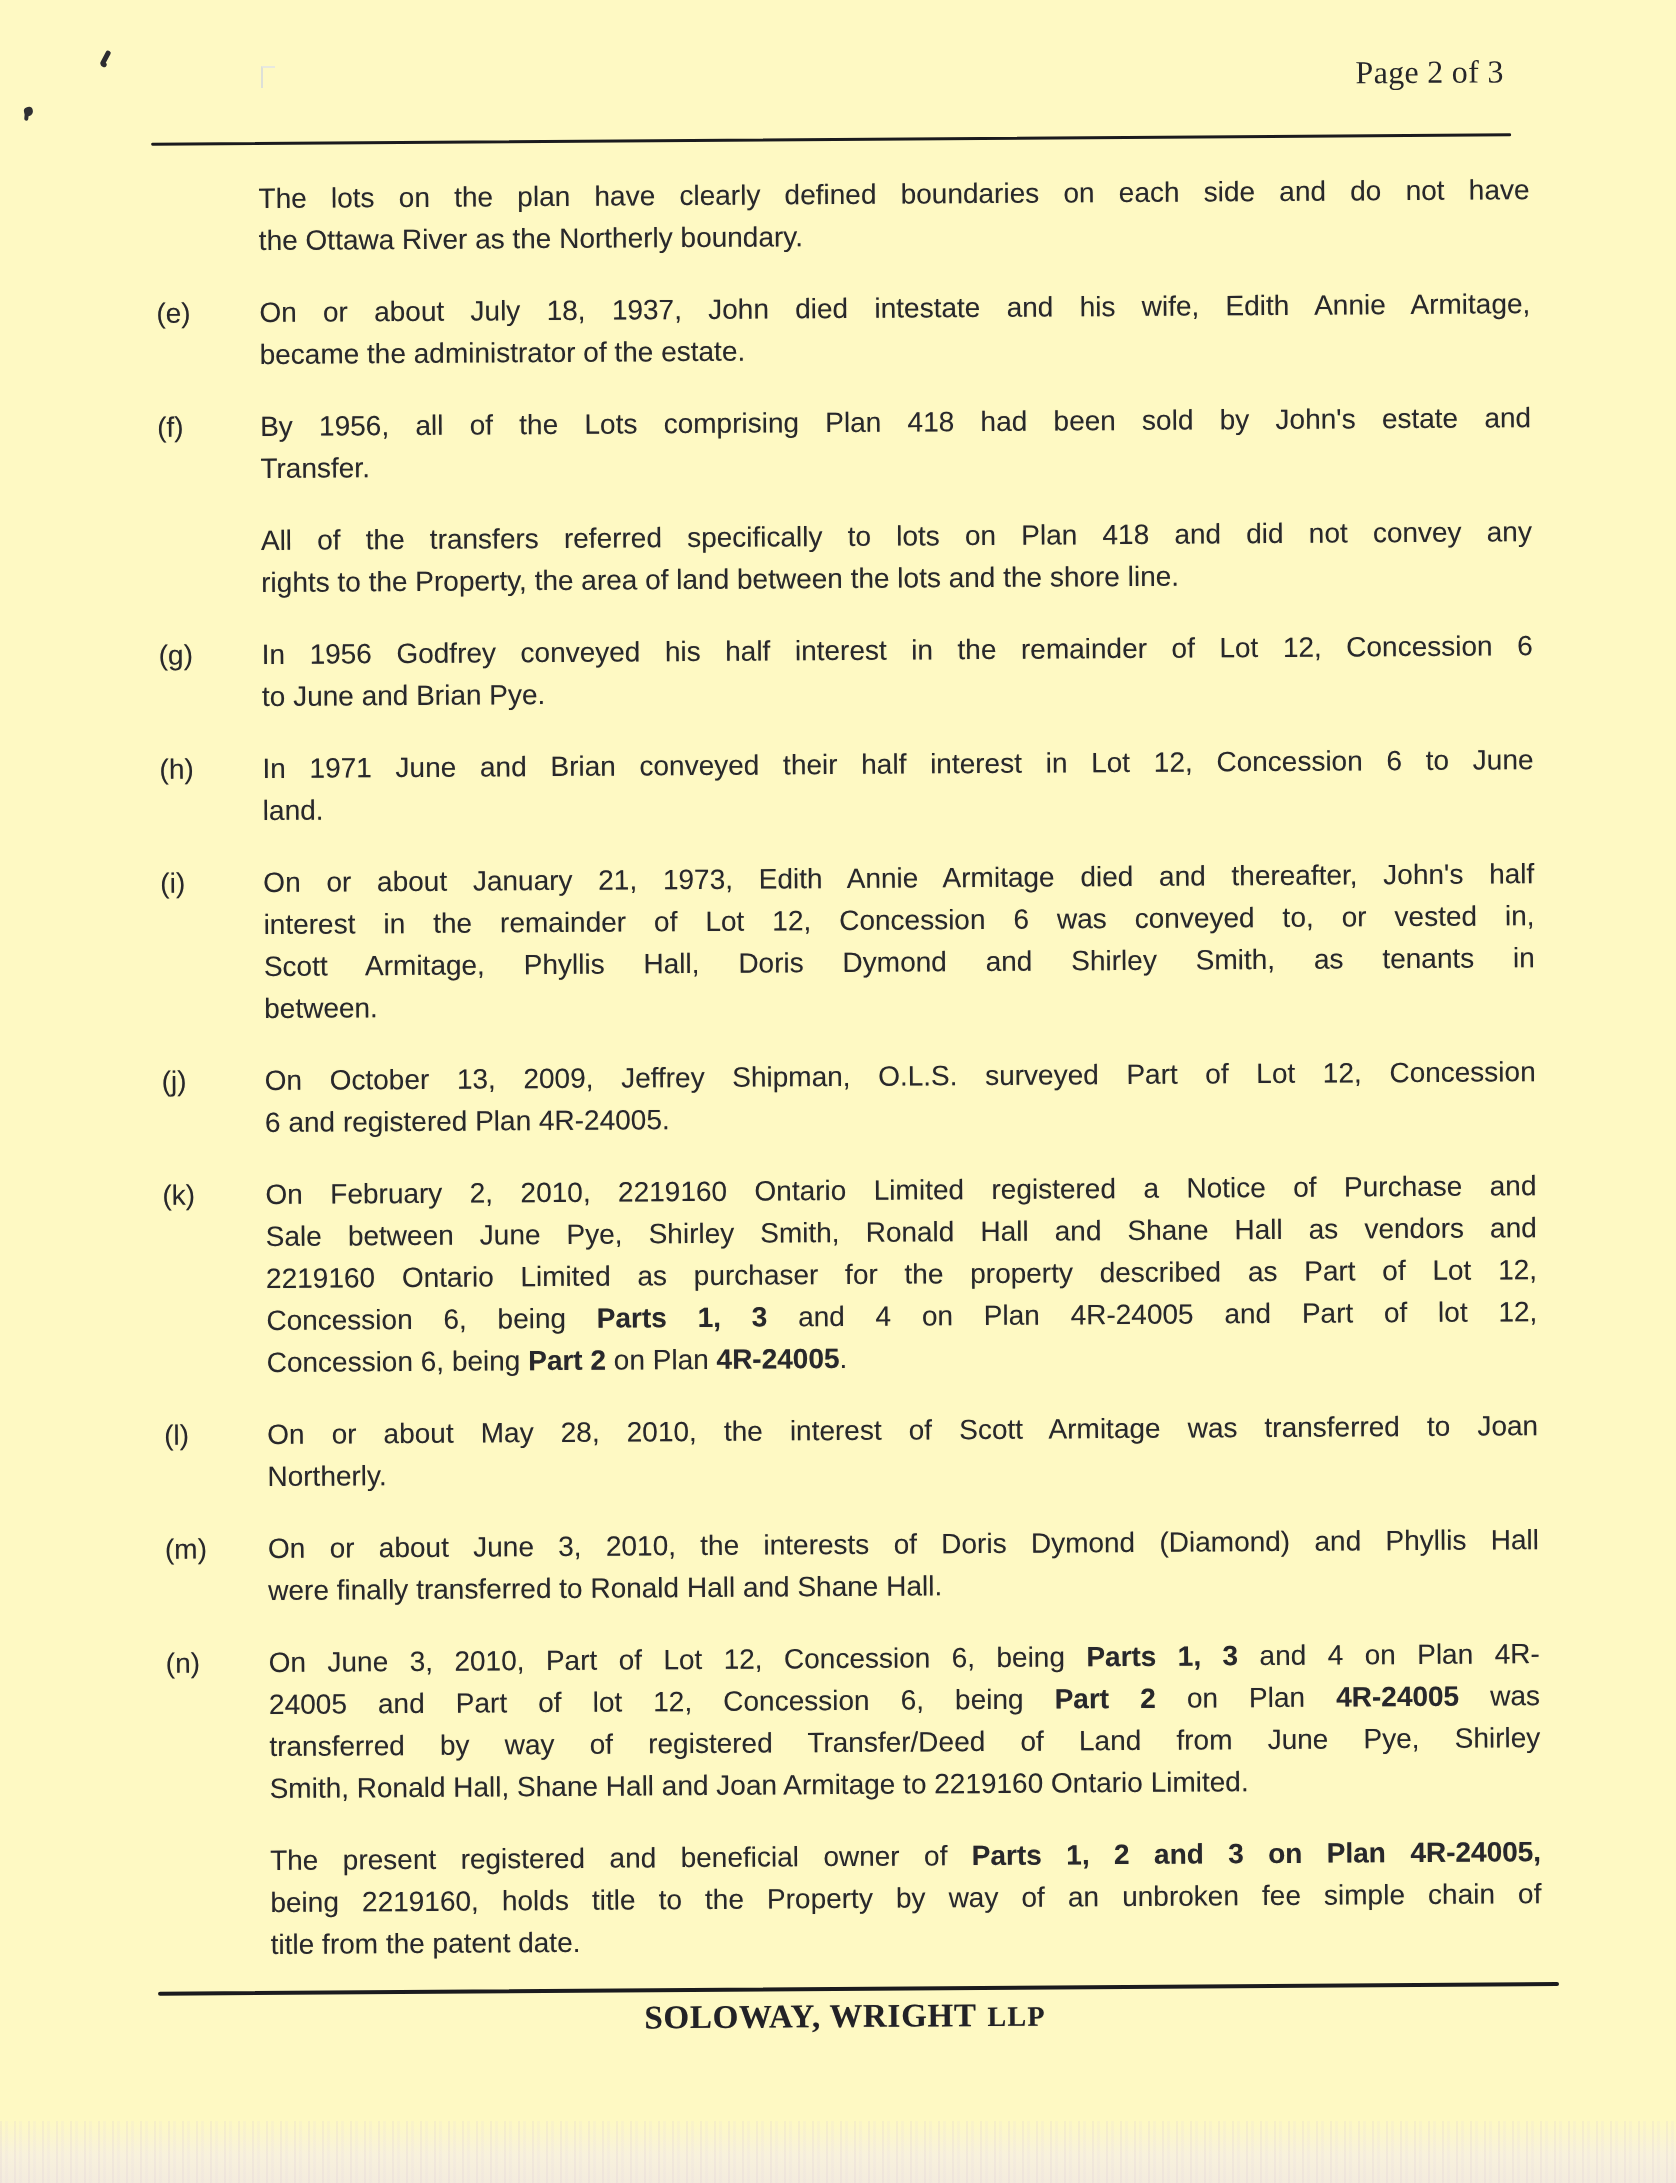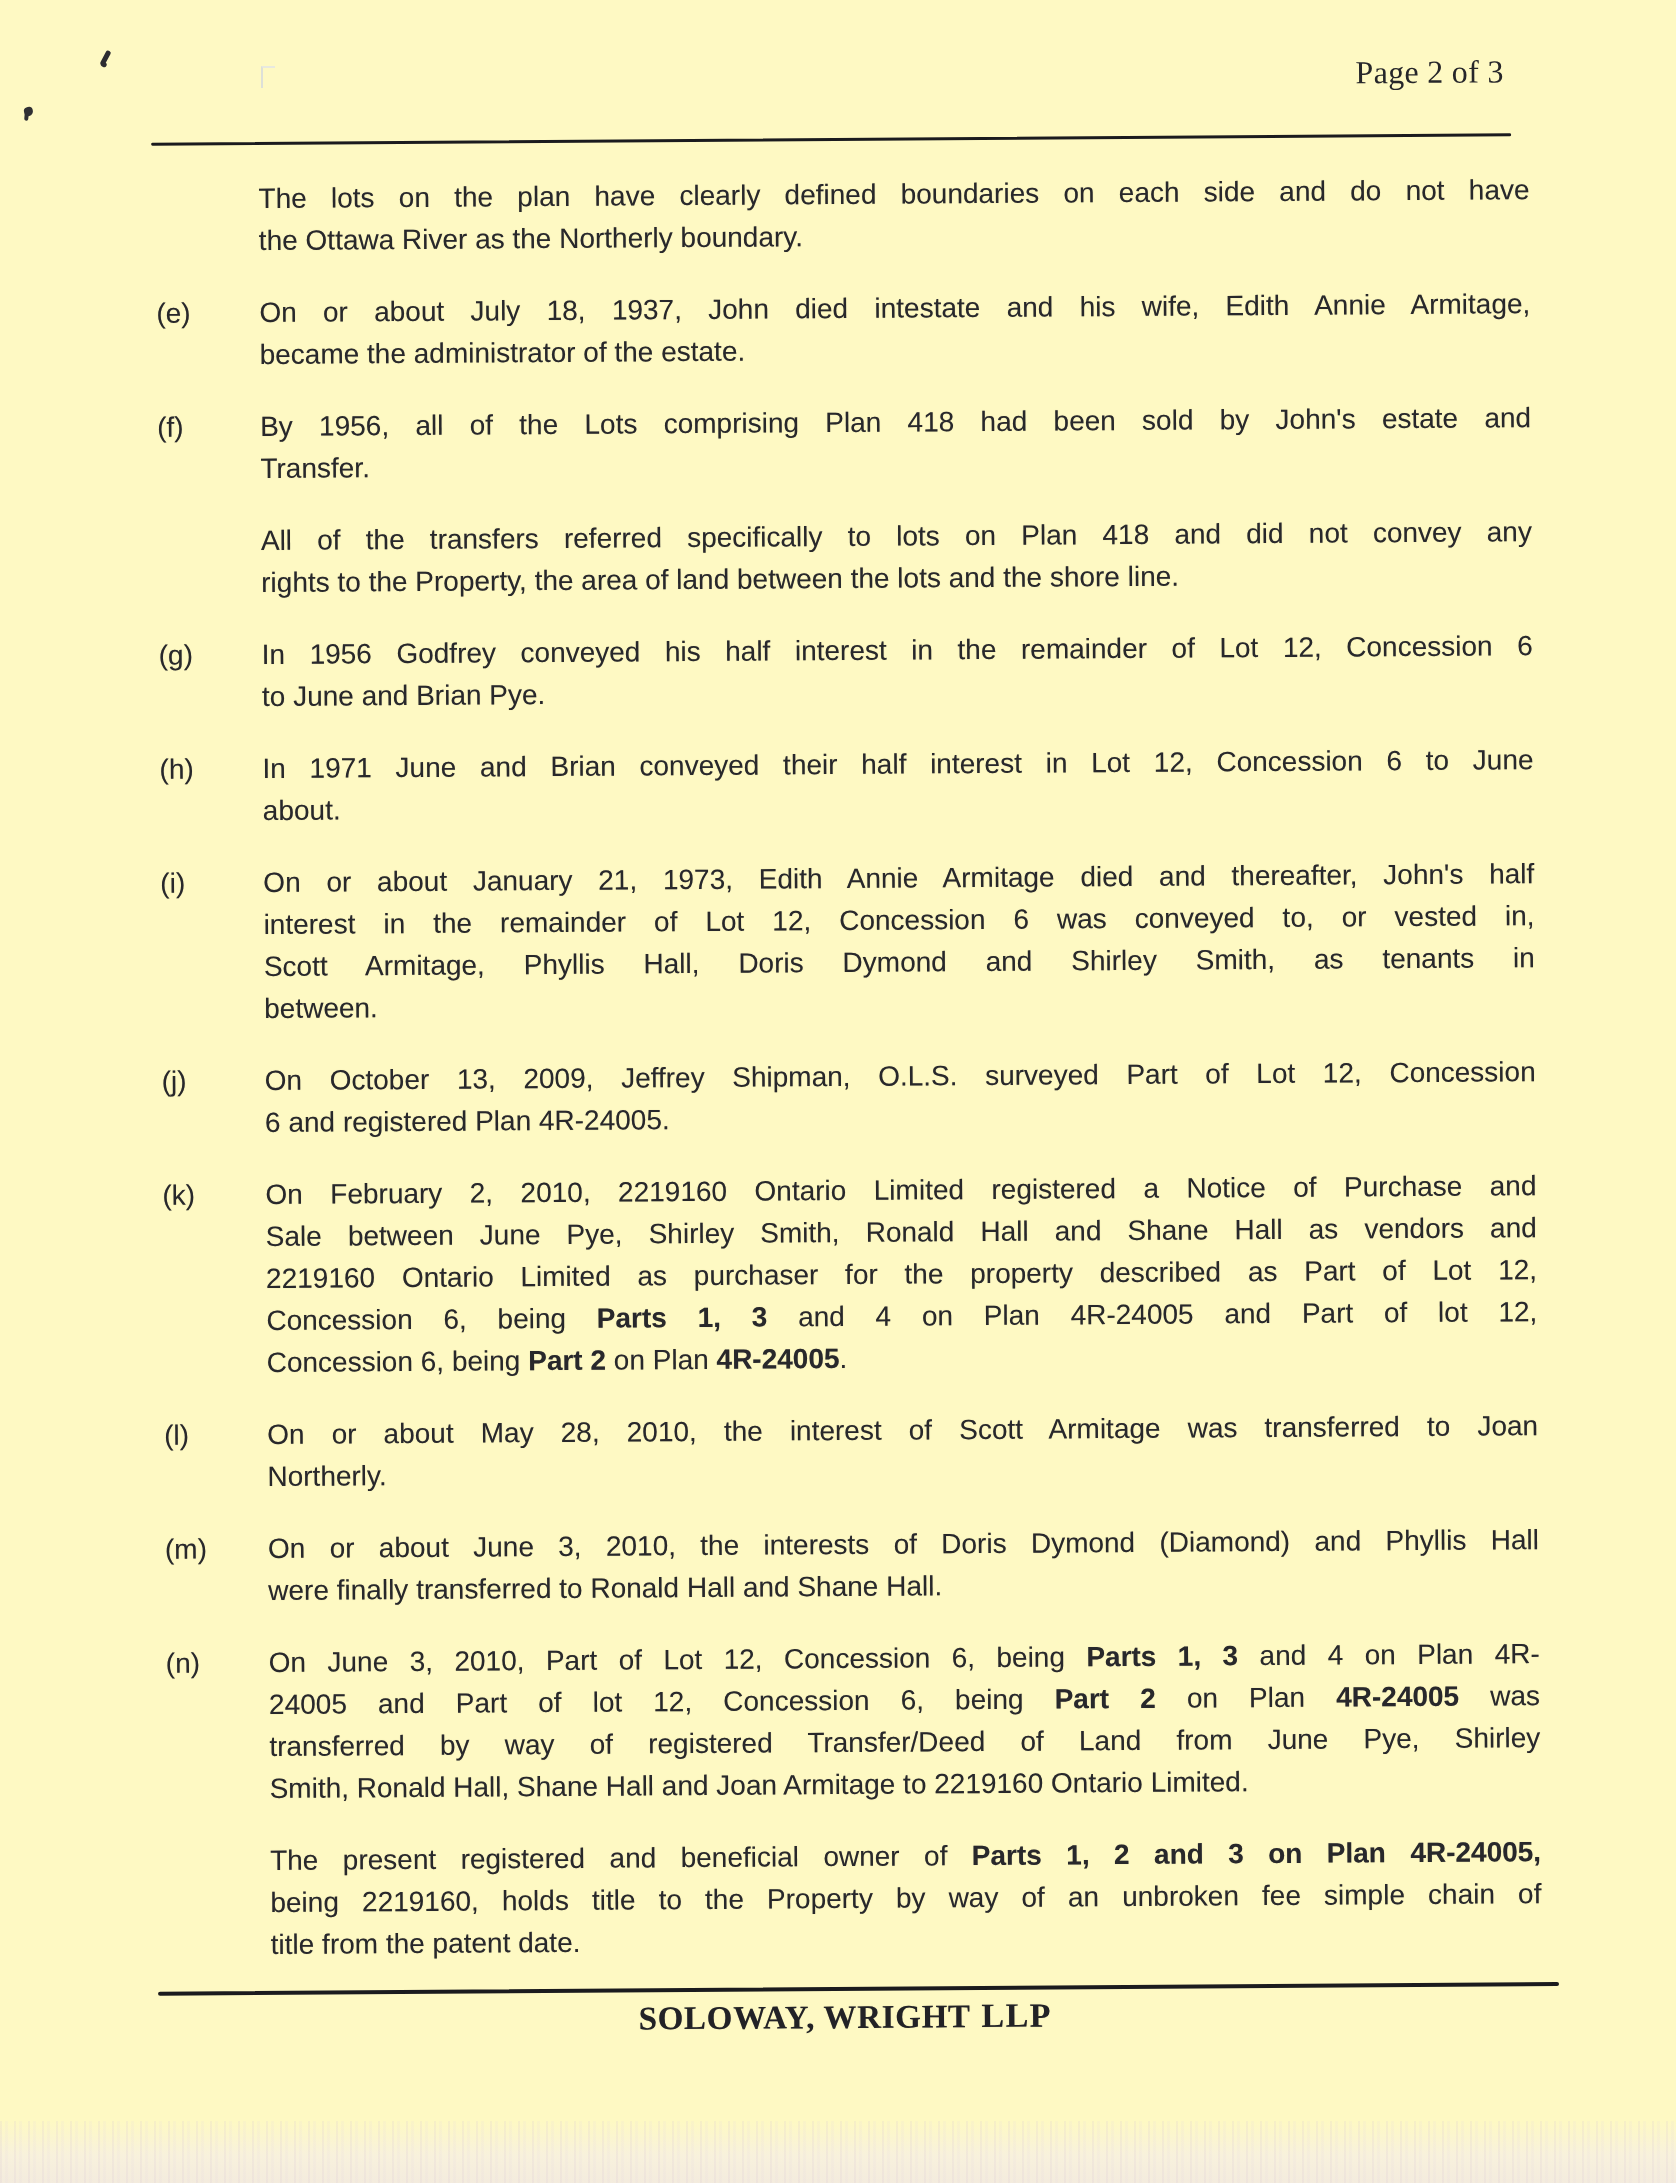--- a/index.html
+++ b/index.html
@@ -85,21 +85,21 @@
     text-align: center;
     font-family: "Liberation Serif", "DejaVu Serif", serif;
     font-weight: bold;
     font-size: 33px;
     letter-spacing: 0.7px;
     color: #222226;
     white-space: nowrap;
     text-shadow: 0 0 0.7px rgba(40,40,45,0.4);
   }
   .firm .llp {
-    font-size: 34px;
+    font-size: 28px;
     margin-left: 10.8px;
     letter-spacing: 1.4px;
   }
   
   .mark { position: absolute; }
   .mark1 {
     left: 103px;
     top: 50px;
     width: 4.7px;
     height: 16px;
@@ -190,21 +190,21 @@
           <div class="line"><span>rights to the Property, the area of land between the lots and the shore line.</span></div>
         </div>
         <div class="para">
           <span class="plabel">(g)</span>
           <div class="line just"><span>In 1956 Godfrey conveyed his half interest in the remainder of Lot 12, Concession 6</span></div>
           <div class="line"><span>to June and Brian Pye.</span></div>
         </div>
         <div class="para">
           <span class="plabel">(h)</span>
           <div class="line just"><span>In 1971 June and Brian conveyed their half interest in Lot 12, Concession 6 to June</span></div>
-          <div class="line"><span>about.</span></div>
+          <div class="line"><span>land.</span></div>
         </div>
         <div class="para">
           <span class="plabel">(i)</span>
           <div class="line just"><span>On or about January 21, 1973, Edith Annie Armitage died and thereafter, John's half</span></div>
           <div class="line just"><span>interest in the remainder of Lot 12, Concession 6 was conveyed to, or vested in,</span></div>
           <div class="line just"><span>Scott Armitage, Phyllis Hall, Doris Dymond and Shirley Smith, as tenants in</span></div>
           <div class="line"><span>between.</span></div>
         </div>
         <div class="para">
           <span class="plabel">(j)</span>

